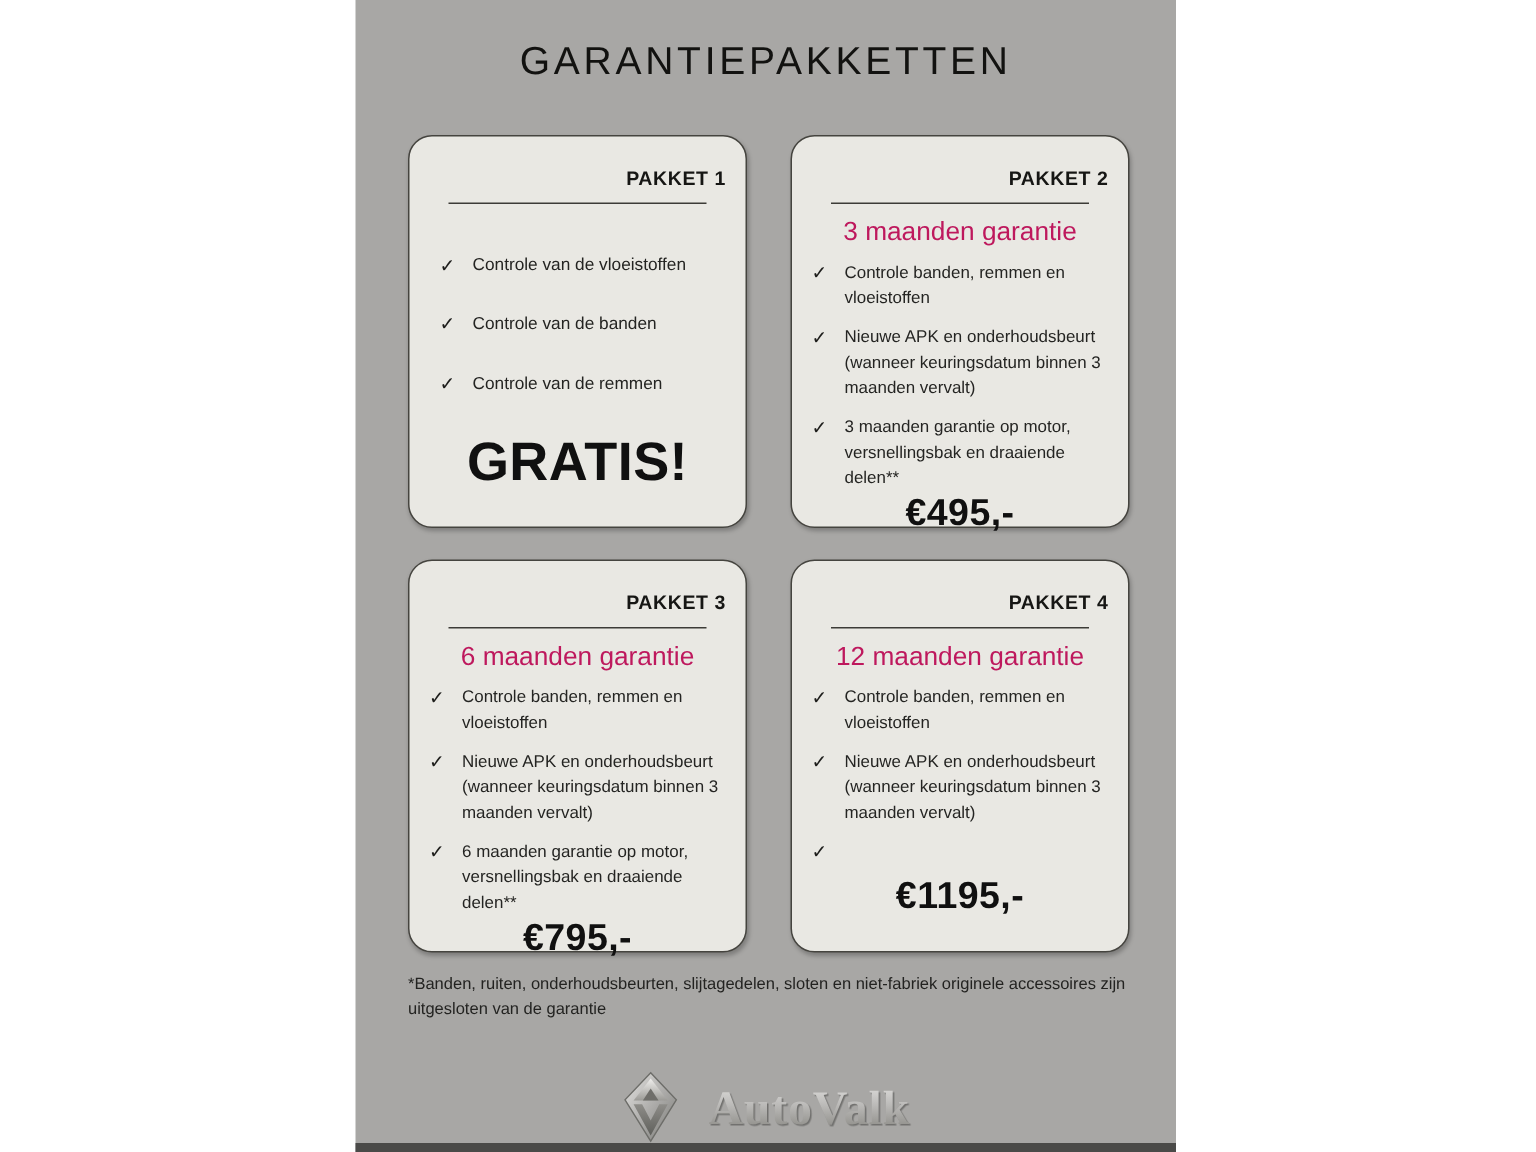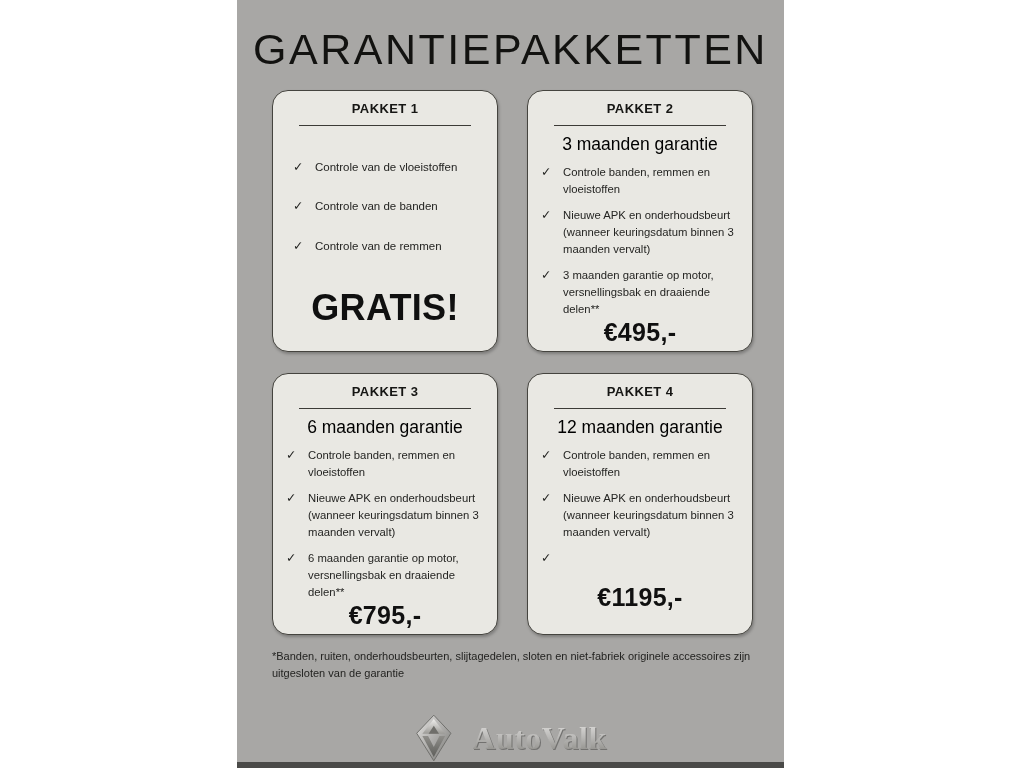--- a/index.html
+++ b/index.html
@@ -7,44 +7,44 @@
   #canvas {
     position:relative; width:1024px; height:768px; overflow:hidden;
     background:#ffffff; font-family:"Liberation Sans", sans-serif; color:#1e1e1c;
   }
   .poster {
     position:absolute; left:237px; top:0; width:547px; height:768px;
     background:#a8a7a5;
   }
   .poster-title {
     position:absolute; top:25px; left:0; width:100%;
-    text-align:center; font-size:43px; letter-spacing:2.5px;
+    text-align:center; font-size:26px; letter-spacing:2.5px;
     color:#121210; font-weight:normal;
   }
   .card {
     position:absolute; width:226px; height:262px;
     background:#e9e8e3; border:1.5px solid #45443f; border-radius:16px;
     box-shadow:1px 2px 3px rgba(0,0,0,0.25);
     padding:10px 13px 12px; display:flex; flex-direction:column;
   }
   .card-1 { left:35px;  top:90px; }
   .card-2 { left:290px; top:90px; }
   .card-3 { left:35px;  top:373px; }
   .card-4 { left:290px; top:373px; }
   .card-header {
-    text-align:center; font-weight:bold; font-size:13px;
-    letter-spacing:0.4px; margin-top:0; color:#161614;
+    text-align:right; font-weight:bold; font-size:13px;
+    letter-spacing:0.4px; margin-top:10px; color:#161614;
   }
   .card-rule {
     border:none; border-top:1.2px solid #3c3b37;
     width:172px; margin:9px auto 5px;
   }
   .card-subtitle {
     text-align:center; font-size:17.5px; font-weight:normal;
-    margin:3px 0 7px; color:#000000;
+    margin:3px 0 7px; color:#be185d;
   }
   .items { display:flex; flex-direction:column; gap:9px; margin-top:2px; }
   .item  { display:flex; gap:9px; font-size:11.3px; line-height:1.5; color:#242422; }
   .check { flex:0 0 13px; font-size:12.5px; line-height:1.3; color:#1d1d1b; }
   .card--simple .items { margin-top:28px; gap:22px; padding-left:7px; }
   .card--simple .item  { font-size:11.5px; }
   .price {
     margin-top:auto; text-align:center; font-weight:bold;
     font-size:25px; color:#101010; padding-bottom:10px; letter-spacing:0.3px;
   }

